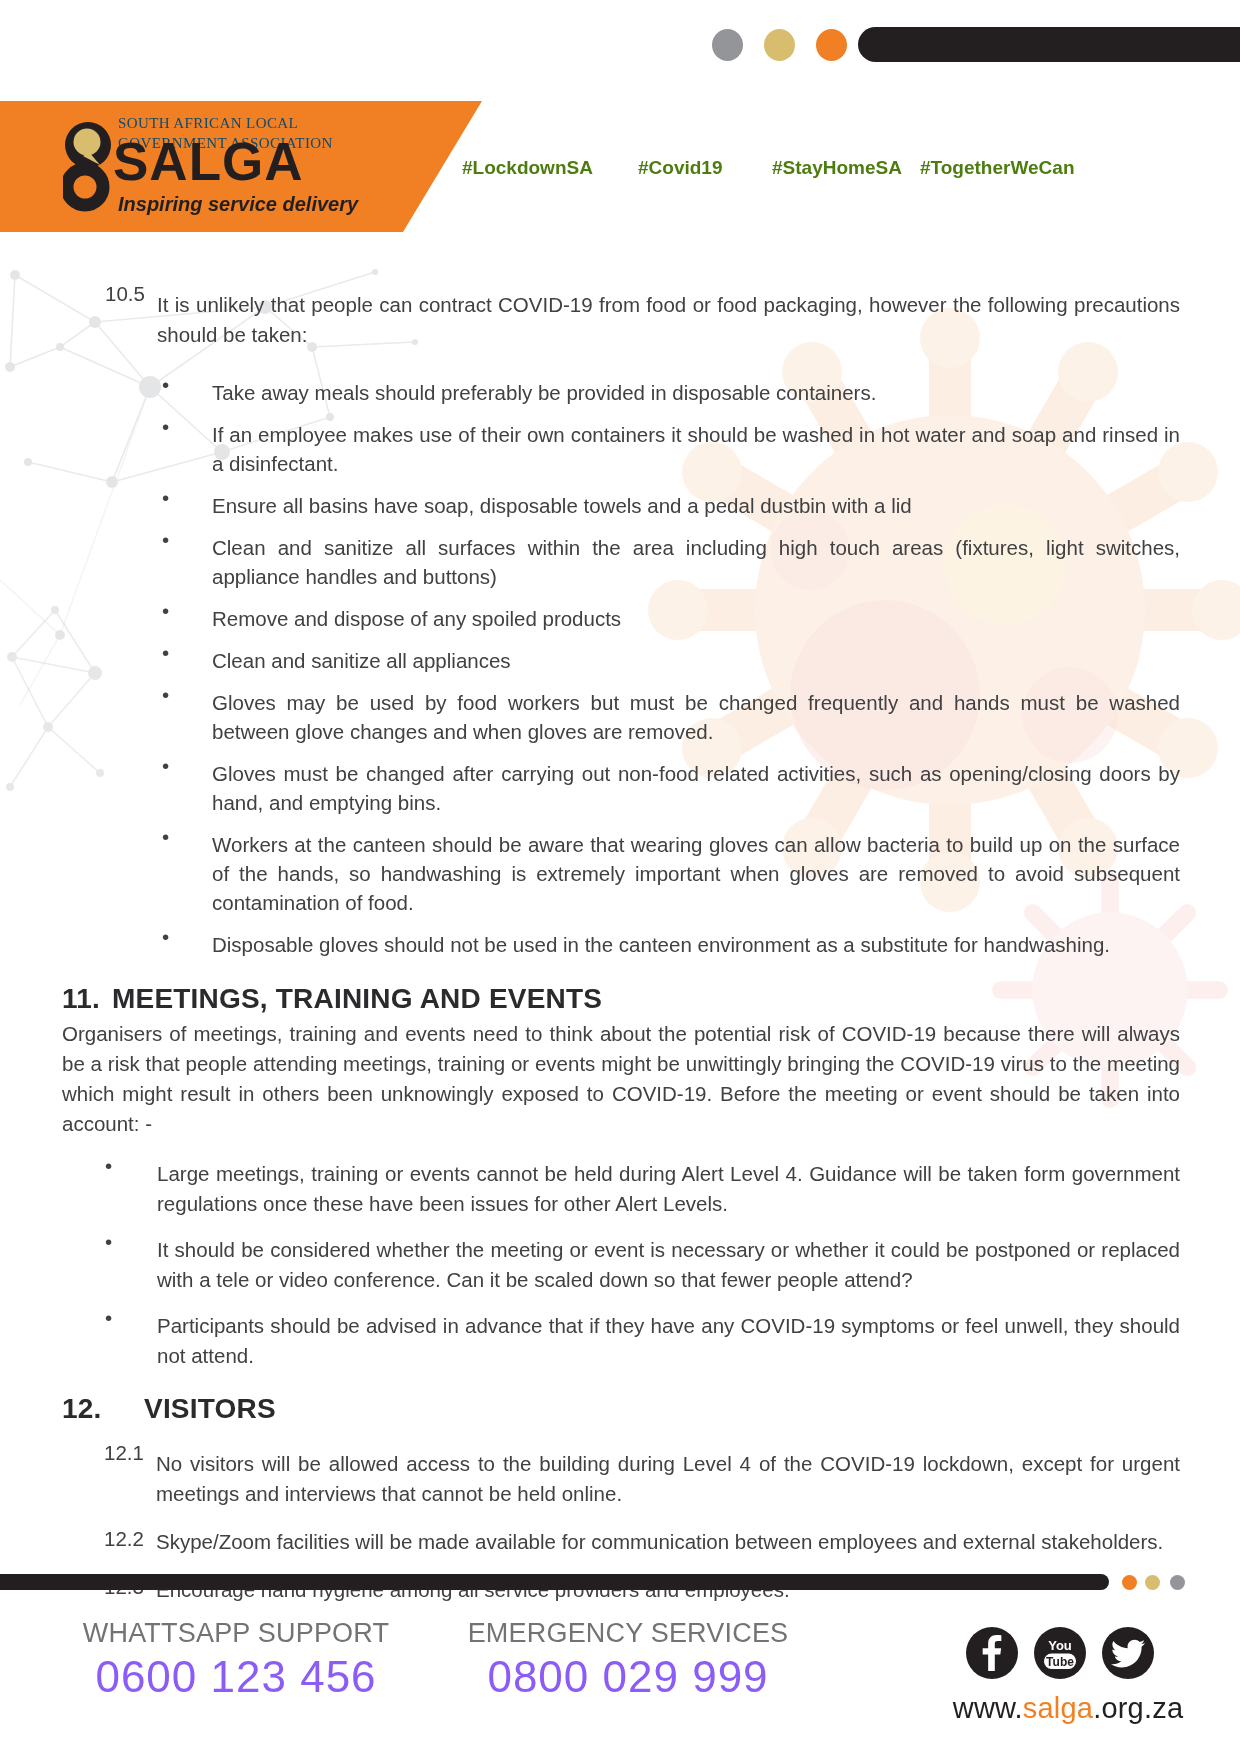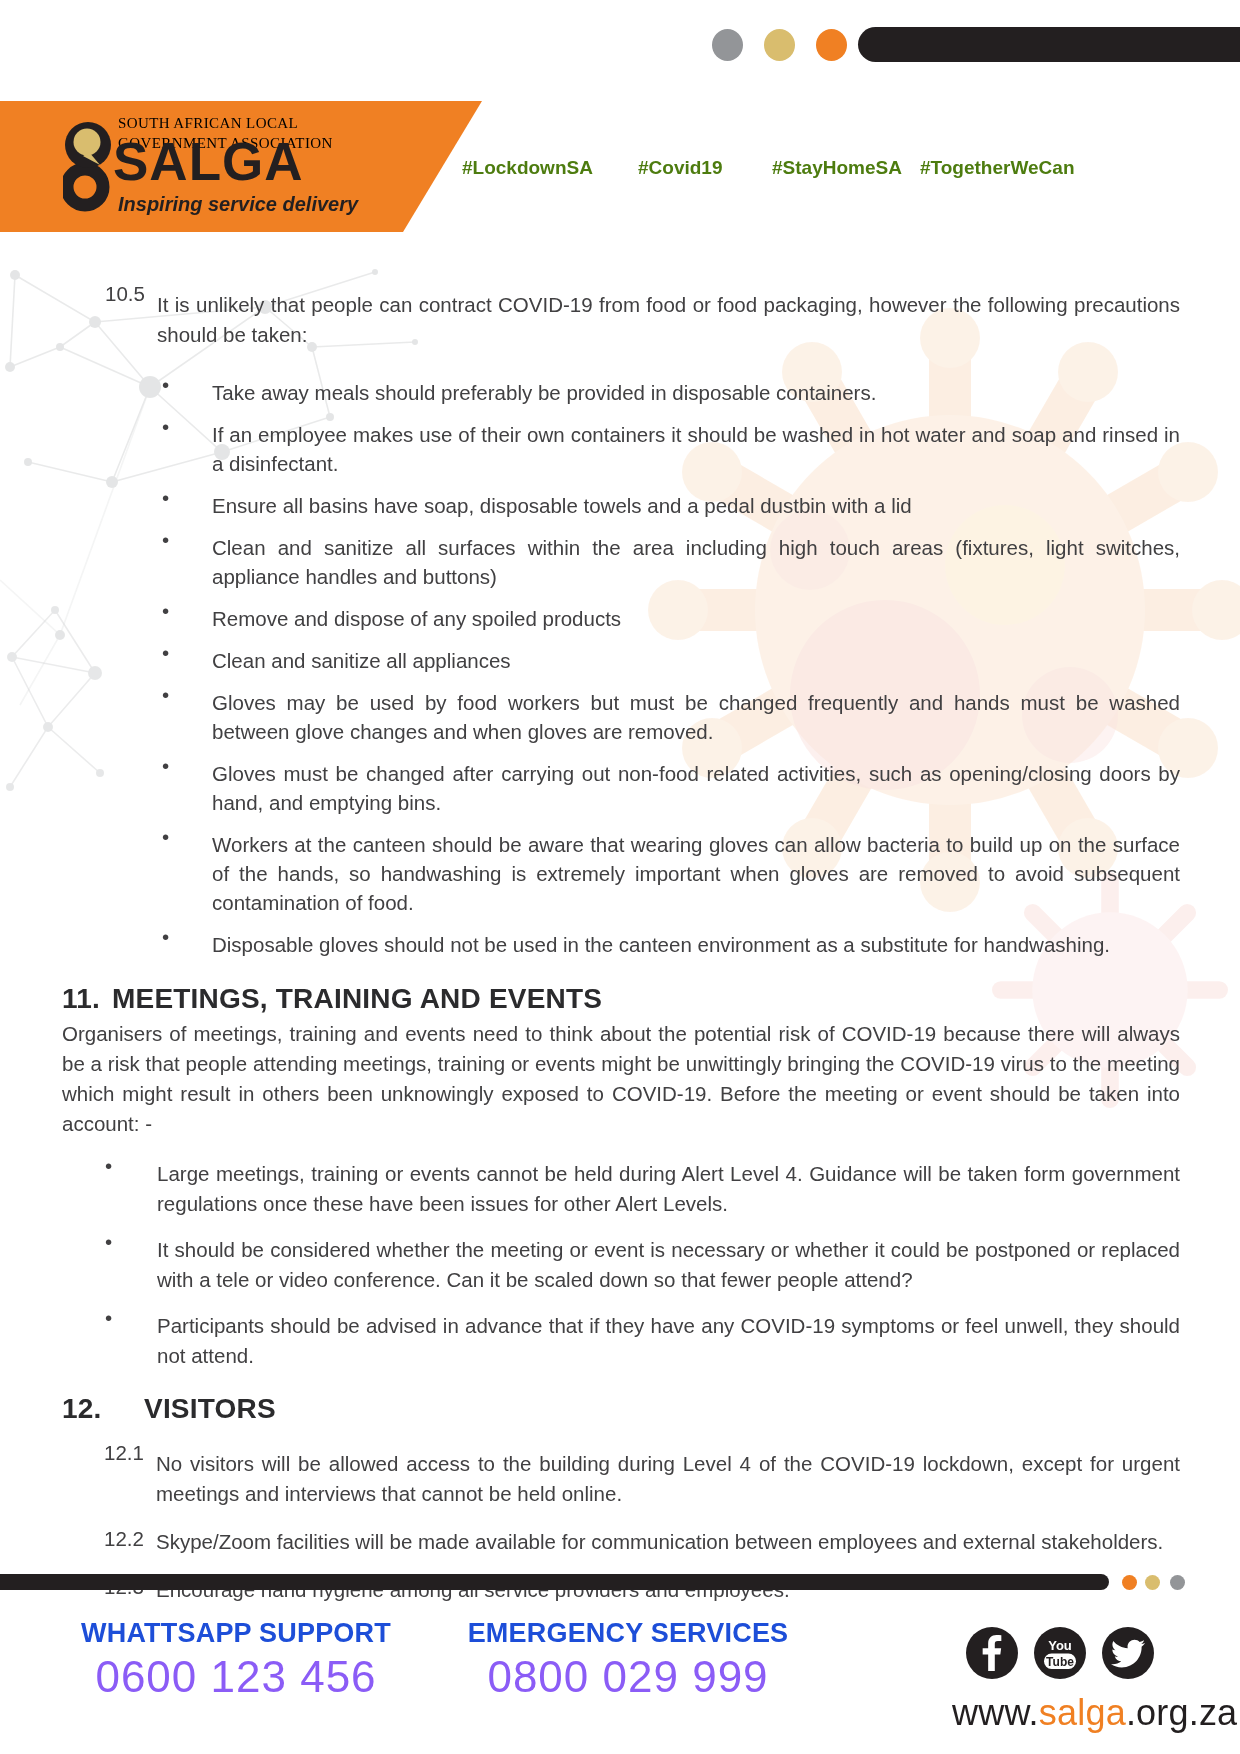--- a/index.html
+++ b/index.html
@@ -15,21 +15,21 @@
   
   .top-dot{position:absolute;top:29px;width:31px;height:32px;border-radius:50%;}
   .top-bar{position:absolute;top:27px;left:858px;right:-24px;height:35px;background:#231F20;border-radius:18px;}
 
   
   .banner{position:absolute;left:0;top:101px;width:482px;height:131px;background:#F08023;
           -webkit-clip-path:polygon(0 0,482px 0,403px 131px,0 131px);
           clip-path:polygon(0 0,482px 0,403px 131px,0 131px);}
   .logo-mark{position:absolute;left:63px;top:21px;width:48px;height:90px;}
   .logo-org{position:absolute;left:118px;top:12px;font-family:"Liberation Serif",serif;
-            font-size:15px;line-height:20px;letter-spacing:.4px;color:#000000;}
+            font-size:15px;line-height:20px;letter-spacing:.4px;color:#0c4a6e;}
   .logo-salga{position:absolute;left:113px;top:30px;font-size:53px;font-weight:bold;
               letter-spacing:1px;color:#231F20;}
   .logo-tagline{position:absolute;left:118px;top:92px;font-size:20px;font-weight:bold;
                 font-style:italic;color:#231F20;}
 
   .hashtag{position:absolute;top:157px;font-size:19px;font-weight:bold;color:#4d7c0f;}
   .ht0{left:462px;} .ht1{left:638px;} .ht2{left:772px;} .ht3{left:920px;}
 
   
   .content{position:absolute;left:62px;top:282px;width:1118px;font-size:20.5px;color:#414042;}
@@ -58,25 +58,25 @@
   .n-12 {margin-bottom:18px;}
   .n-12 .num{margin-left:42px;width:52px;}
 
   
   .bottom-bar{position:absolute;left:0;top:1574px;width:1109px;height:16px;background:#231F20;
               border-radius:0 8px 8px 0;}
   .b-dot{position:absolute;top:1575px;width:15px;height:15px;border-radius:50%;}
   .f-block{position:absolute;text-align:center;}
   .f-wa{left:58px;top:1618px;width:356px;}
   .f-em{left:452px;top:1618px;width:352px;}
-  .f-label{font-size:27px;font-weight:bold;color:#1d4ed8;letter-spacing:.2px;}
+  .f-label{font-size:27px;font-weight:normal;color:#737373;letter-spacing:.2px;}
   .f-number{font-size:44px;color:#8b5cf6;margin-top:3px;letter-spacing:1px;}
   .social{position:absolute;left:966px;top:1627px;display:flex;gap:16px;}
   .social svg{display:block;}
-  .website{position:absolute;left:952px;top:1692px;width:232px;font-size:36px;color:#231F20;
+  .website{position:absolute;left:952px;top:1692px;width:232px;font-size:29px;color:#231F20;
            text-align:center;letter-spacing:.2px;}
   .website .brand{color:#F08023;}
 </style>
 </head>
 <body>
 
 <div class="page">
 
   <svg class="bg virus-wrap" viewBox="0 0 650 1060" aria-hidden="true">
     <g transform="translate(360,490)">

